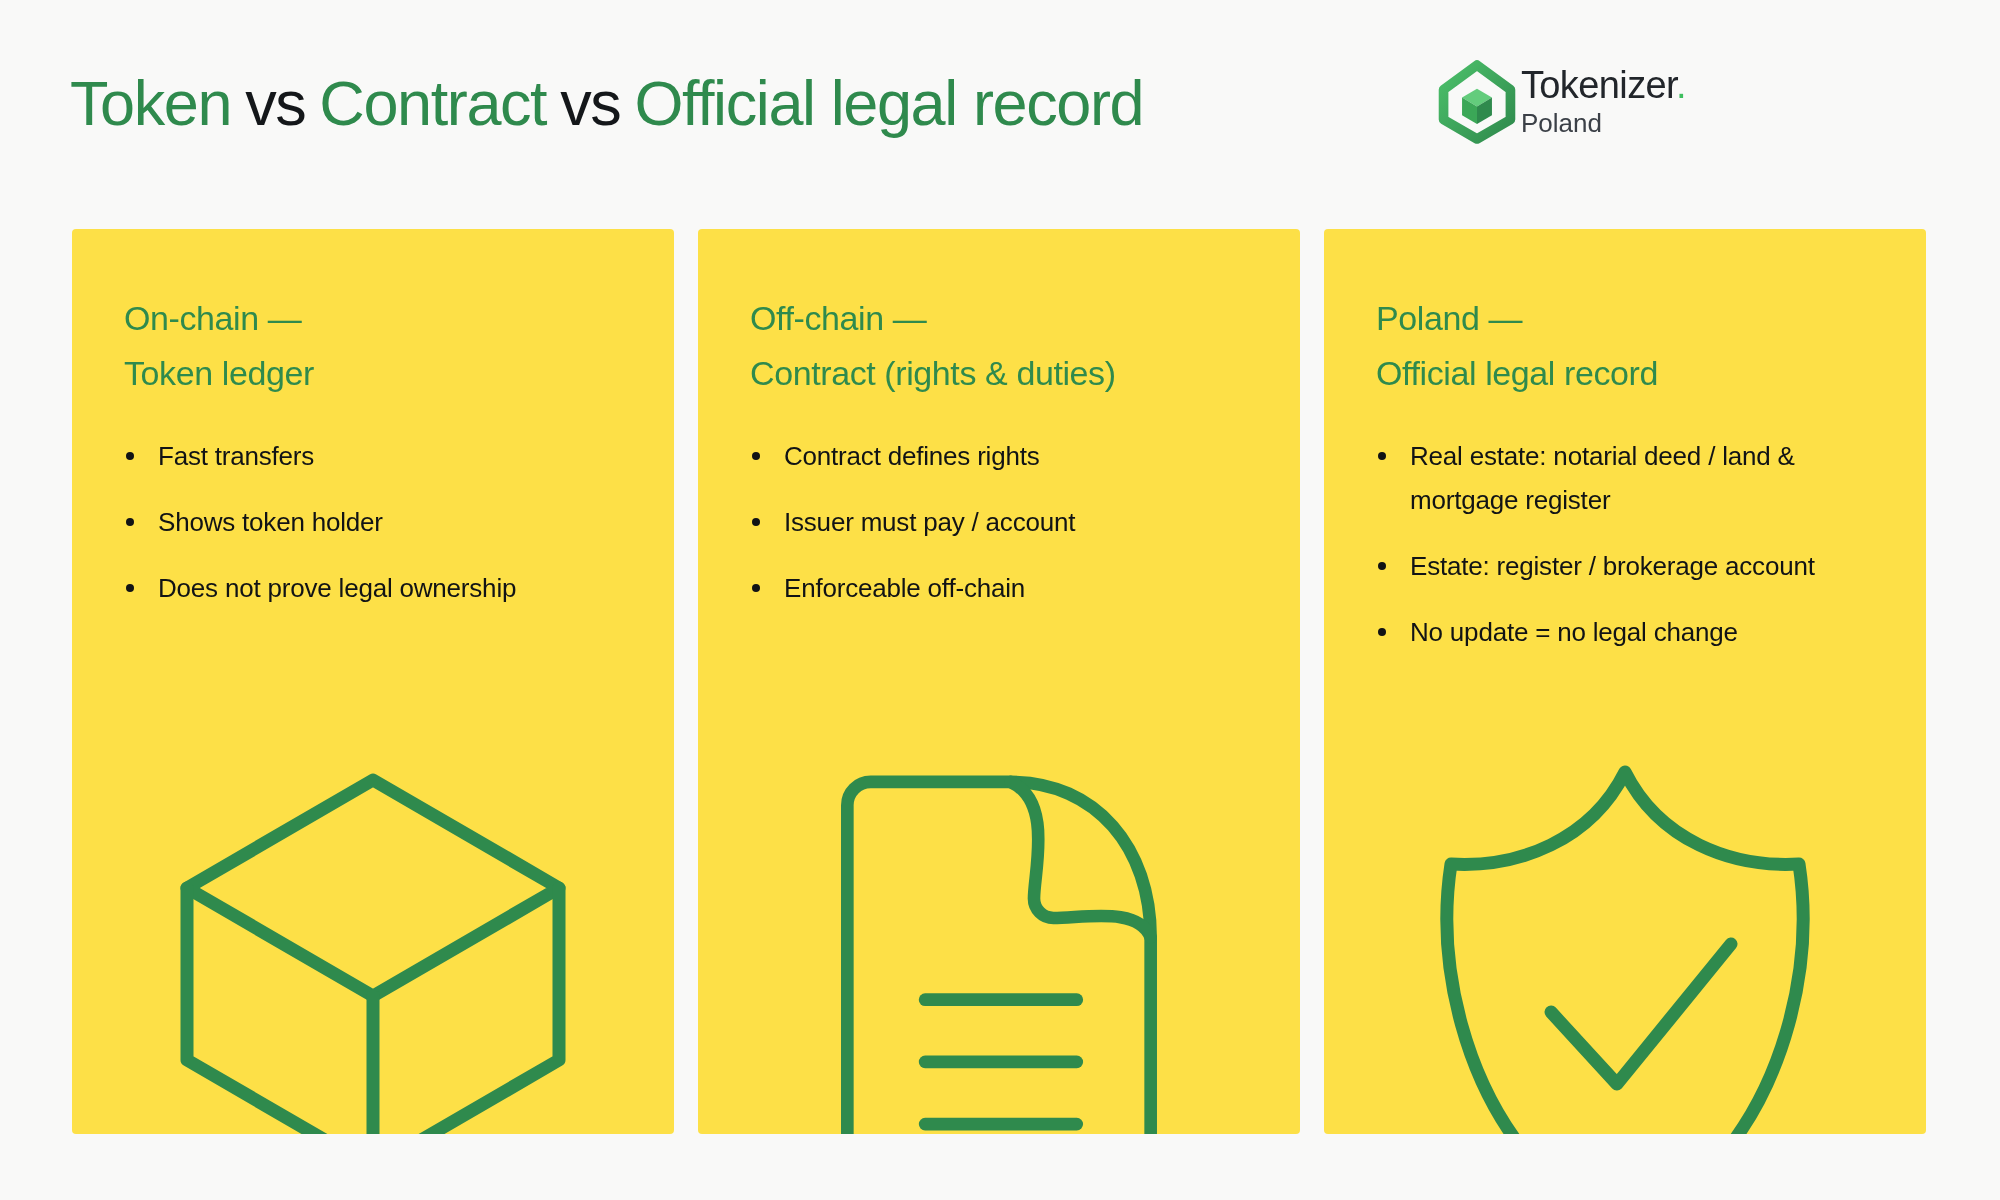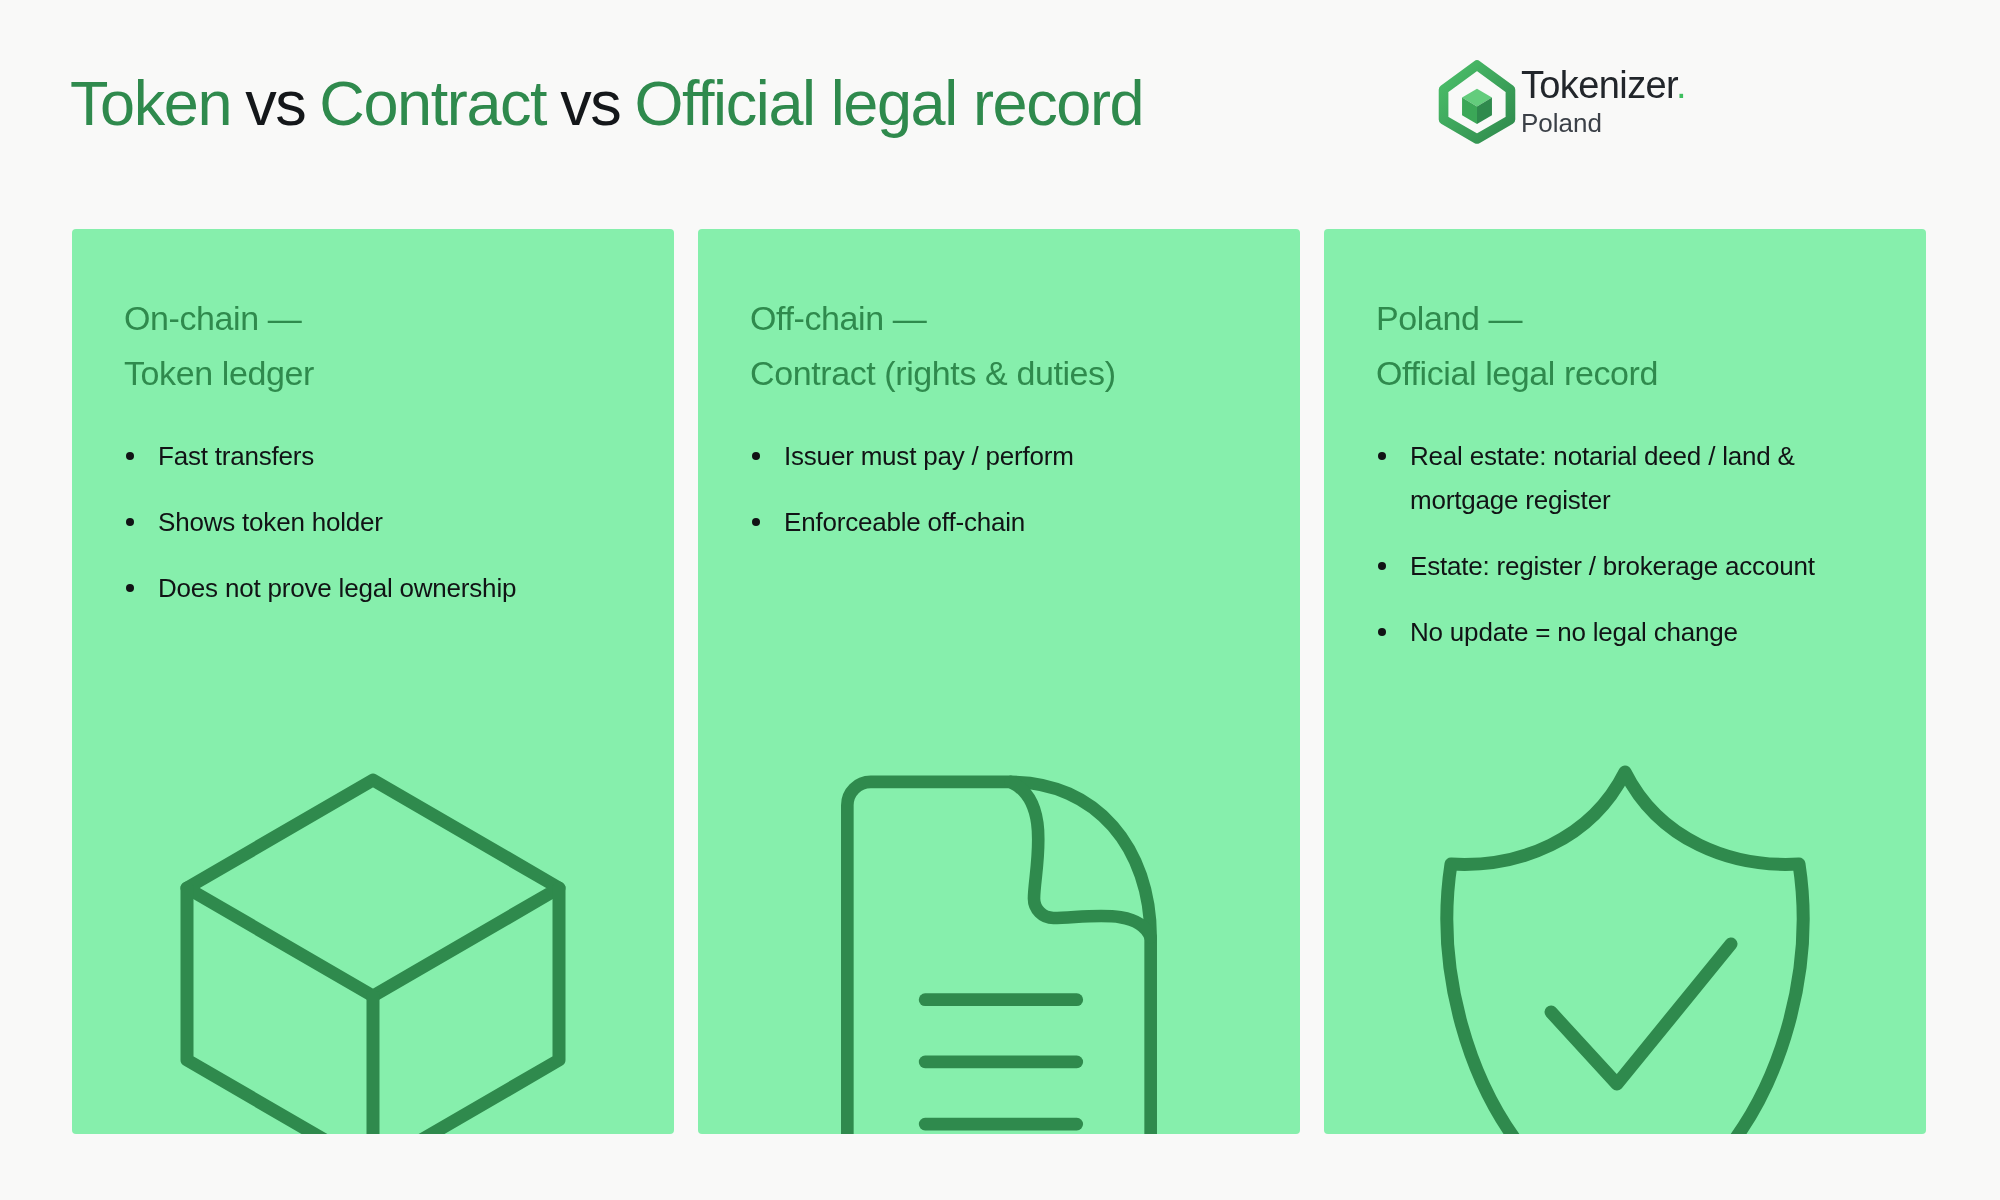--- a/index.html
+++ b/index.html
@@ -78,21 +78,21 @@
     left: 72px;
     top: 229px;
     width: 1854px;
     height: 905px;
     display: flex;
     gap: 24px;
   }
   .card {
     position: relative;
     flex: 1 1 0;
-    background: #86efac;
+    background: #fde047;
     border-radius: 4px;
     overflow: hidden;
   }
   .card-heading {
     position: absolute;
     left: 52px;
     top: 62px;
     color: #2f8a4d;
     font-size: 34px;
     line-height: 55px;
@@ -196,21 +196,22 @@
       </g>
     </svg>
   </div>
 
   <div class="card">
     <div class="card-heading">
       <div>Off-chain —</div>
       <div>Contract (rights &amp; duties)</div>
     </div>
     <ul class="bullets">
-      <li><span class="dot"></span><span>Issuer must pay / perform</span></li>
+      <li><span class="dot"></span><span>Contract defines rights</span></li>
+      <li><span class="dot"></span><span>Issuer must pay / account</span></li>
       <li><span class="dot"></span><span>Enforceable off-chain</span></li>
     </ul>
     <svg class="card-icon icon-doc" viewBox="0 0 180 200">
       <g fill="none" stroke="#2f8a4d" stroke-width="6.5" stroke-linejoin="round" stroke-linecap="round">
 
         <path d="M12,196 L12,24 A12,12 0 0 1 24,12 L96,12
                  C140,12 168,46 168,92
                  L168,196"></path>
 
         <path d="M96,12 C118,22 108,58 108,72

